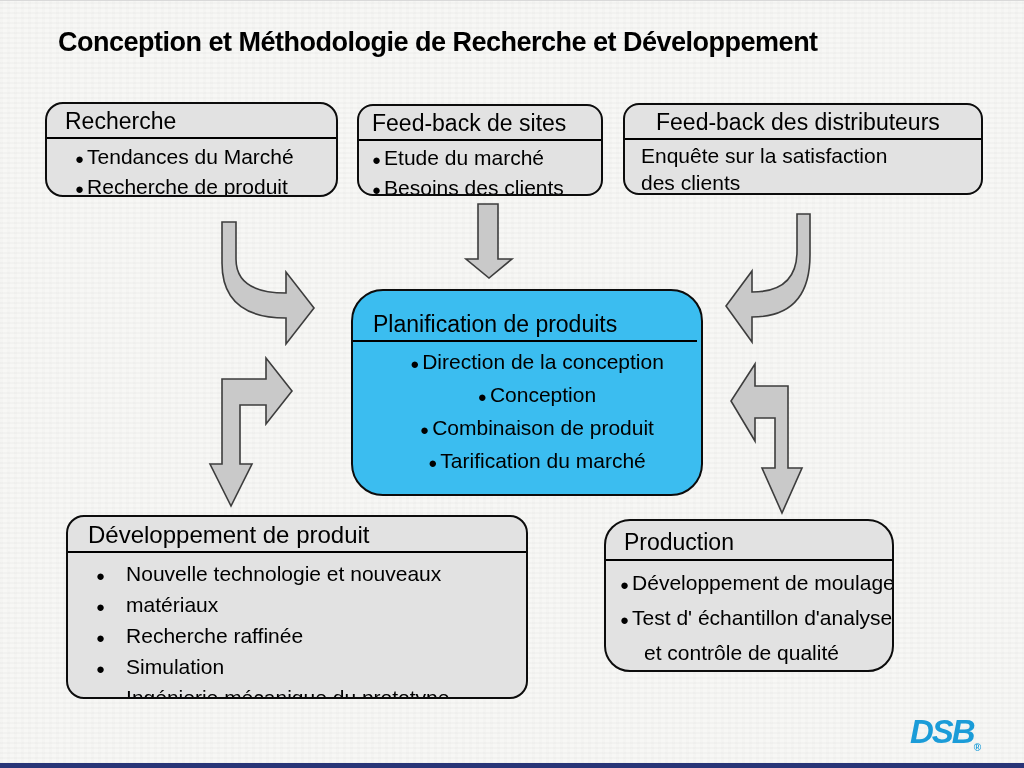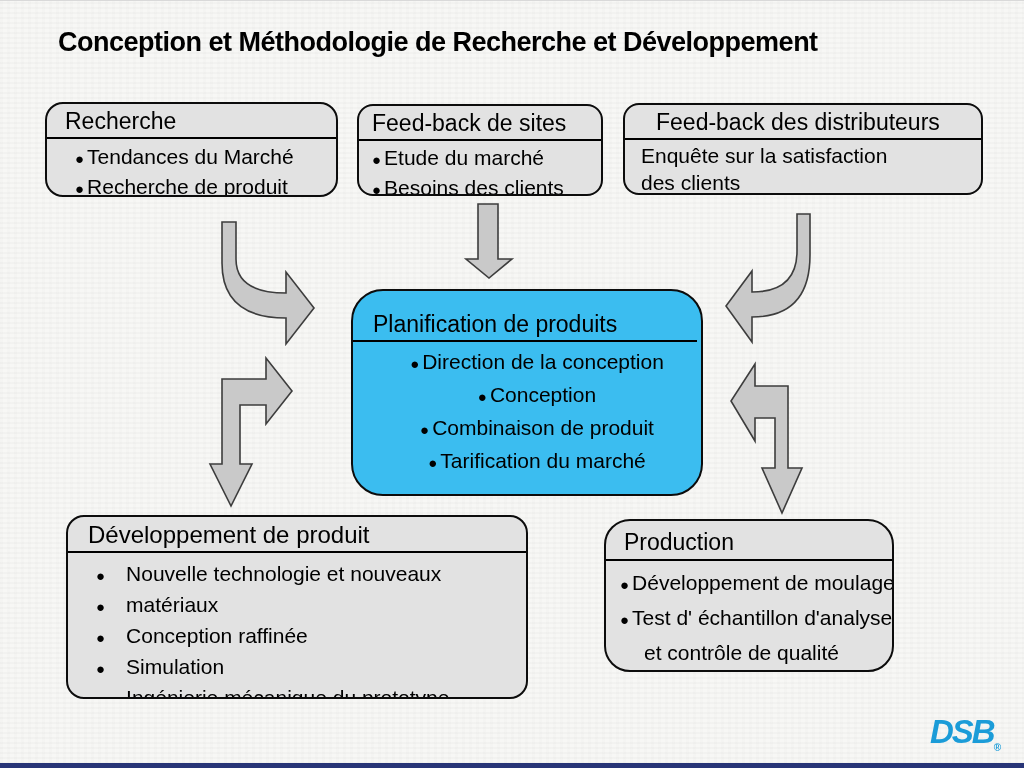--- a/index.html
+++ b/index.html
@@ -58,21 +58,20 @@
   
   .b5{left:604px;top:518px;width:290px;height:153px;border-radius:26px;}
   .b5 .box-header{padding:8px 0 3px 18px;}
   .b5 .box-body{padding:5px 0 0 14px;line-height:33px;}
   .b5 li.cont{padding-left:24px;}
   
   .logo{
     position:absolute;left:910px;top:712px;color:#1b9cd8;
     font-size:33px;font-weight:bold;font-style:italic;letter-spacing:-2px;
     white-space:nowrap;
-    margin-left:20px;
   }
   .logo sup{font-size:10px;font-style:normal;letter-spacing:0;vertical-align:-8px;}
   .footer-bar{position:absolute;left:0;bottom:0;width:1024px;height:6px;background:#283577;}
 </style>
 </head>
 <body>
 
 <div class="slide">
 
   <svg class="arrow-layer" viewBox="0 0 1024 768">
@@ -136,21 +135,21 @@
         <li>
             <span class="blt">●</span>
             <span>Nouvelle technologie et nouveaux</span>
           </li>
         <li>
             <span class="blt">●</span>
             <span>matériaux</span>
           </li>
         <li>
             <span class="blt">●</span>
-            <span>Conception raffinée</span>
+            <span>Recherche raffinée</span>
           </li>
         <li>
             <span class="blt">●</span>
             <span>Simulation</span>
           </li>
         <li>
             <span class="blt">●</span>
             <span>Ingénierie mécanique du prototype</span>
           </li>
       </ul>

